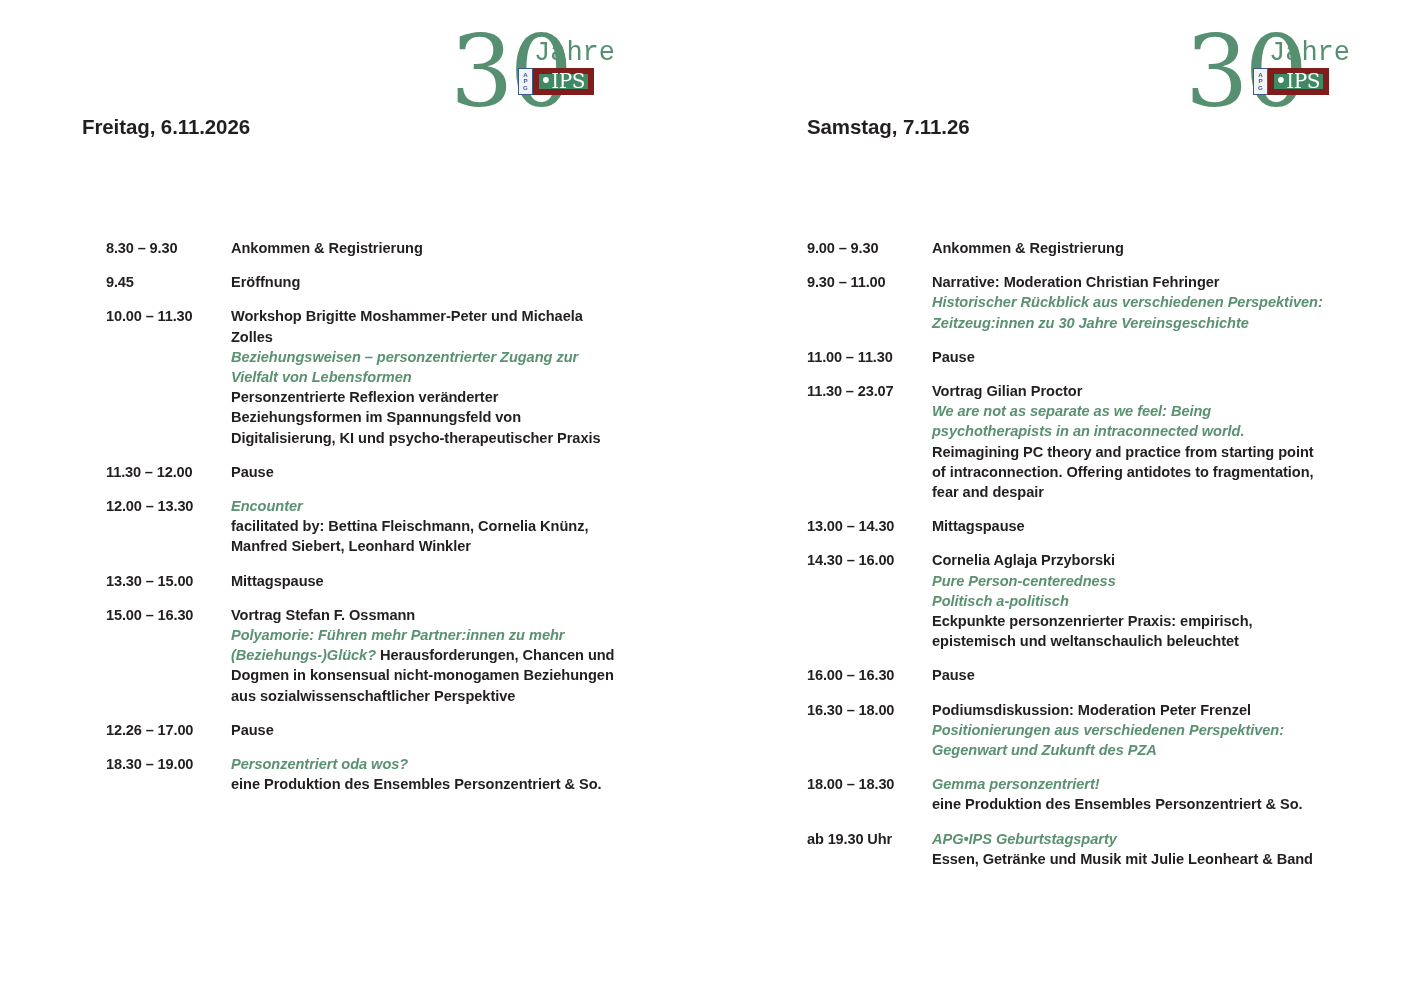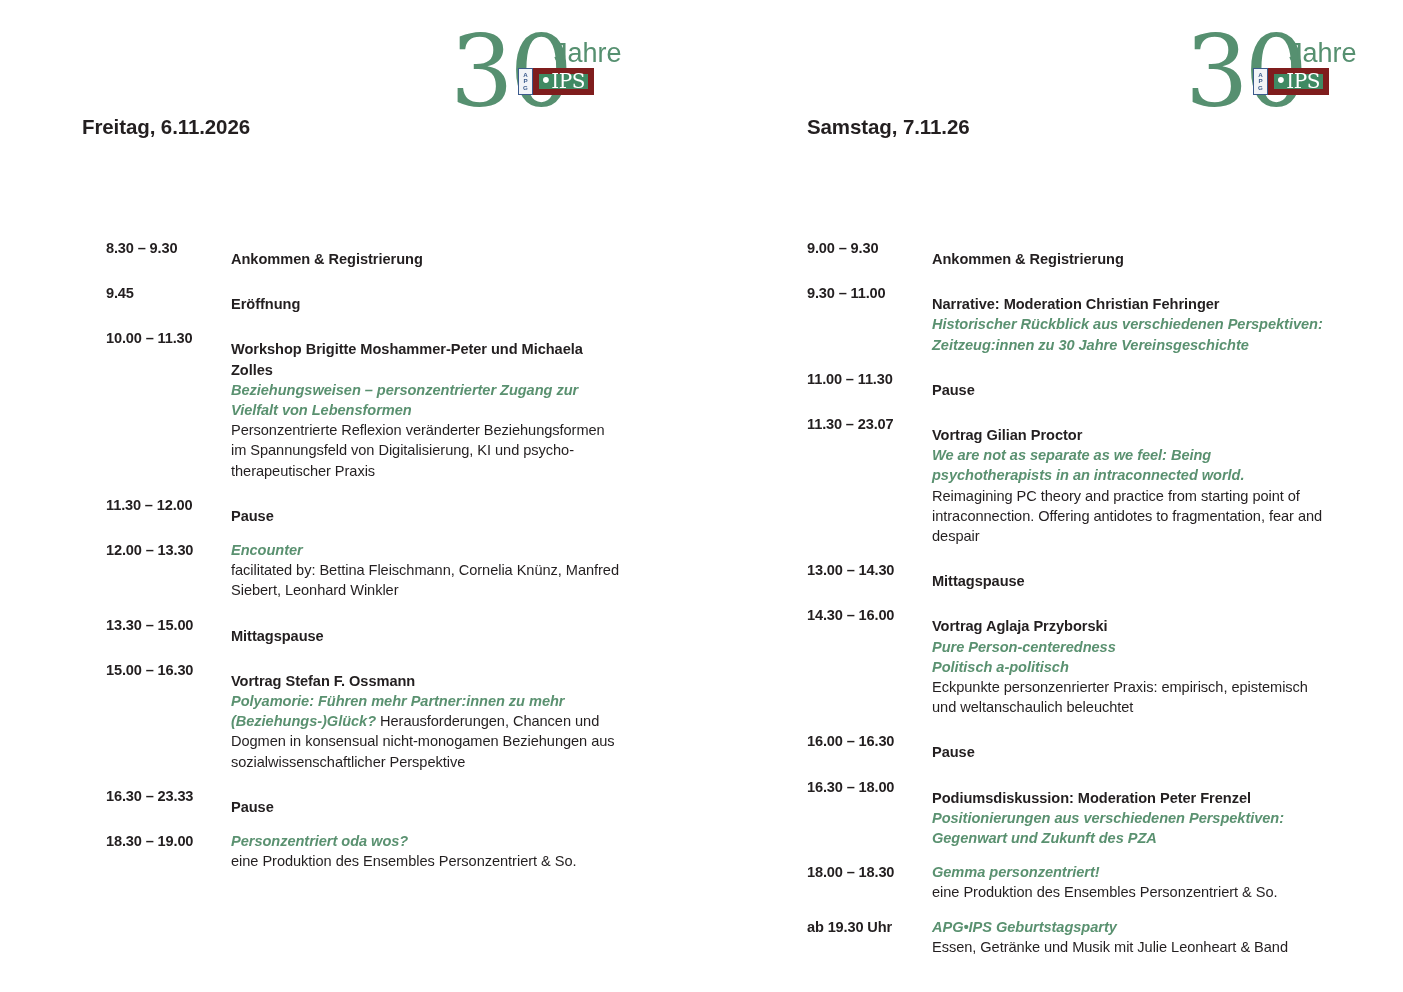--- a/index.html
+++ b/index.html
@@ -61,23 +61,23 @@
     font-family: "DejaVu Serif", serif;
     font-size: 100px;
     line-height: 100px;
     font-weight: normal;
     color: #569070;
     letter-spacing: -4px;
     text-align: center;
   }
   .logo-jahre {
     position: absolute;
-    left: 104px;
+    left: 84px;
     top: 34px;
-    font-family: Liberation Sans, sans-serif;
+    font-family: Liberation Mono, monospace;
     font-size: 27px;
     line-height: 27px;
     color: #569070;
   }
   .logo-badge {
     position: absolute;
     left: 68px;
     top: 62px;
     display: flex;
     align-items: stretch;
@@ -139,29 +139,28 @@
     font-size: 14.6px;
     line-height: 20.2px;
     letter-spacing: -0.05px;
   }
   .col-left  .entry-body { max-width: 392px; }
   .col-right .entry-body { max-width: 392px; }
 
   .e-title {
     font-weight: bold;
     color: #231f20;
-    margin-top: 11px;
   }
   .e-sub {
     font-style: italic;
     font-weight: bold;
     color: #5a9170;
   }
   .e-desc {
-    font-weight: normal;
+    font-weight: bold;
     color: #231f20;
   }
   .e-line { display: block; }
   .e-flow { display: block; }
   .e-flow .e-sub { font-style: italic; font-weight: bold; }
 </style>
 </head>
 <body>
 
 <div class="page">
@@ -223,21 +222,21 @@
           </div>
         </div>
         <div class="entry">
           <div class="entry-time">15.00 – 16.30</div>
           <div class="entry-body">
             <span class="e-title e-line">Vortrag Stefan F. Ossmann</span>
             <span class="e-flow"><span class="e-sub">Polyamorie: Führen mehr Partner:innen zu mehr (Beziehungs-)Glück?</span> <span class="e-desc">Herausforderungen, Chancen und Dogmen in konsensual nicht-monogamen Beziehungen aus sozialwissenschaftlicher Perspektive</span></span>
           </div>
         </div>
         <div class="entry">
-          <div class="entry-time">16.30 – 23.33</div>
+          <div class="entry-time">12.26 – 17.00</div>
           <div class="entry-body">
             <span class="e-title e-line">Pause</span>
           </div>
         </div>
         <div class="entry">
           <div class="entry-time">18.30 – 19.00</div>
           <div class="entry-body">
             <span class="e-sub e-line">Personzentriert oda wos?</span>
             <span class="e-desc e-line">eine Produktion des Ensembles Personzentriert &amp; So.</span>
           </div>
@@ -290,21 +289,21 @@
         </div>
         <div class="entry">
           <div class="entry-time">13.00 – 14.30</div>
           <div class="entry-body">
             <span class="e-title e-line">Mittagspause</span>
           </div>
         </div>
         <div class="entry">
           <div class="entry-time">14.30 – 16.00</div>
           <div class="entry-body">
-            <span class="e-title e-line">Vortrag Aglaja Przyborski</span>
+            <span class="e-title e-line">Cornelia Aglaja Przyborski</span>
             <span class="e-sub e-line">Pure Person-centeredness</span>
             <span class="e-sub e-line">Politisch a-politisch</span>
             <span class="e-desc e-line">Eckpunkte personzenrierter Praxis: empirisch, epistemisch und weltanschaulich beleuchtet</span>
           </div>
         </div>
         <div class="entry">
           <div class="entry-time">16.00 – 16.30</div>
           <div class="entry-body">
             <span class="e-title e-line">Pause</span>
           </div>

